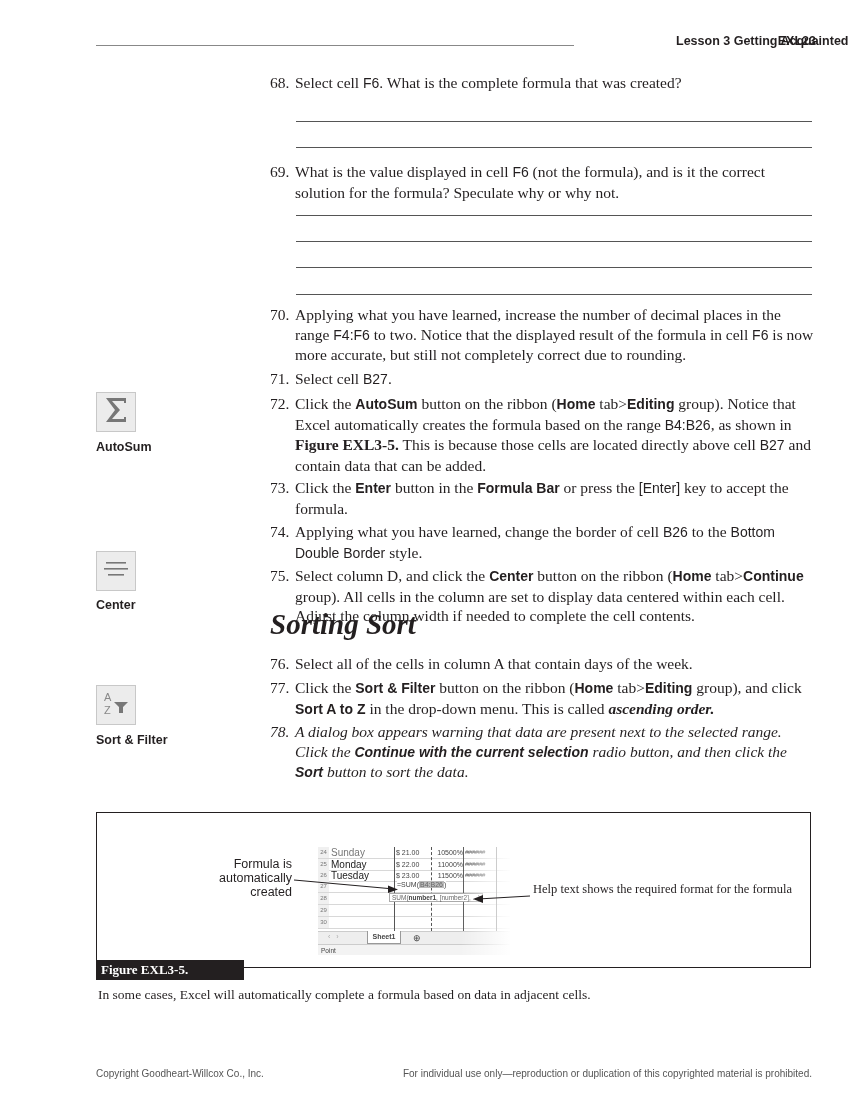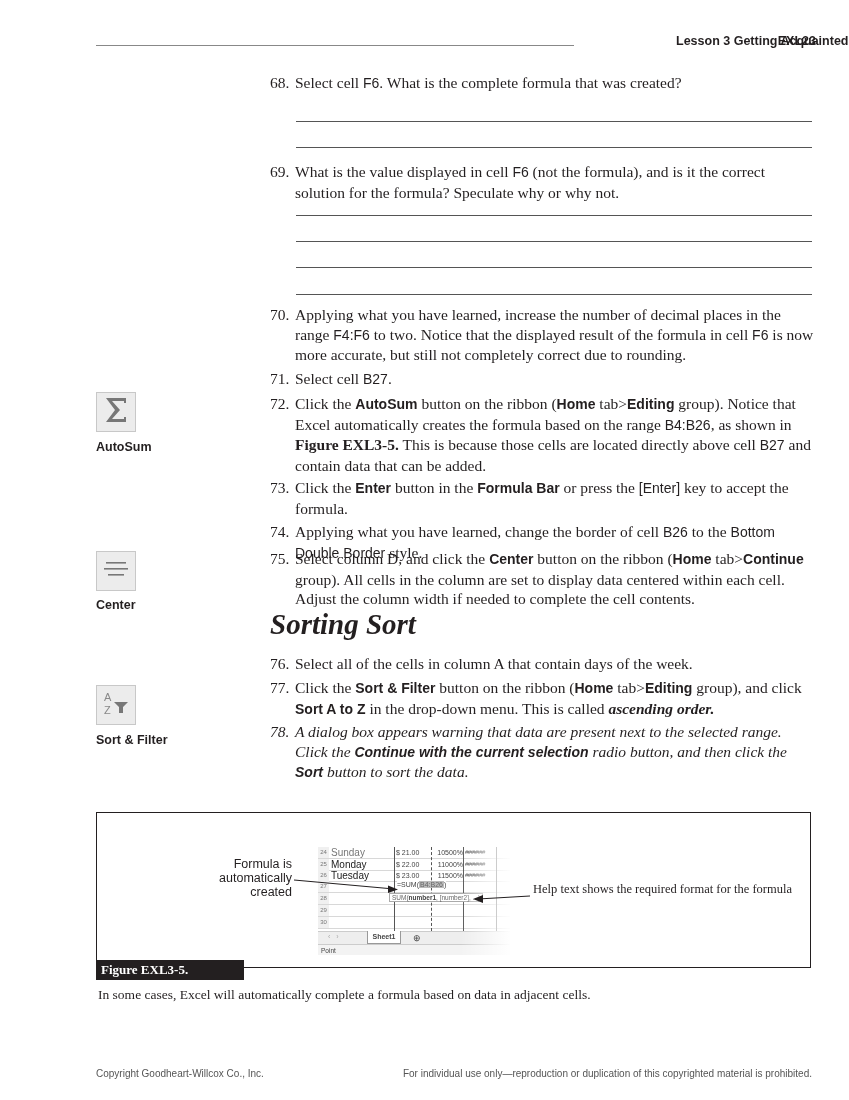--- a/index.html
+++ b/index.html
@@ -104,21 +104,21 @@
 <div class="step" style="top:478px;">
   <span class="num">73.</span>
   <span class="txt"><span>Click the </span><span class="b">Enter</span><span> button in the </span><span class="b">Formula Bar</span><span> or press the </span><span class="cell">[Enter]</span><span> key to accept the formula.</span></span>
 </div>
 
 <div class="step" style="top:522px;">
   <span class="num">74.</span>
   <span class="txt"><span>Applying what you have learned, change the border of cell </span><span class="cell">B26</span><span> to the </span><span class="cell">Bottom Double Border</span><span> style.</span></span>
 </div>
 
-<div class="step" style="top:549px;">
+<div class="step" style="top:566px;">
   <span class="num">75.</span>
   <span class="txt"><span>Select column D, and click the </span><span class="b">Center</span><span> button on the ribbon (</span><span class="b">Home</span><span> tab&gt;</span><span class="b">Continue</span><span> group). All cells in the column are set to display data centered within each cell. Adjust the column width if needed to complete the cell contents.</span></span>
 </div>
 
 <div id="section-heading">Sorting Sort</div>
 
 <div class="step" style="top:654px;">
   <span class="num">76.</span>
   <span class="txt"><span>Select all of the cells in column A that contain days of the week.</span></span>
 </div>

